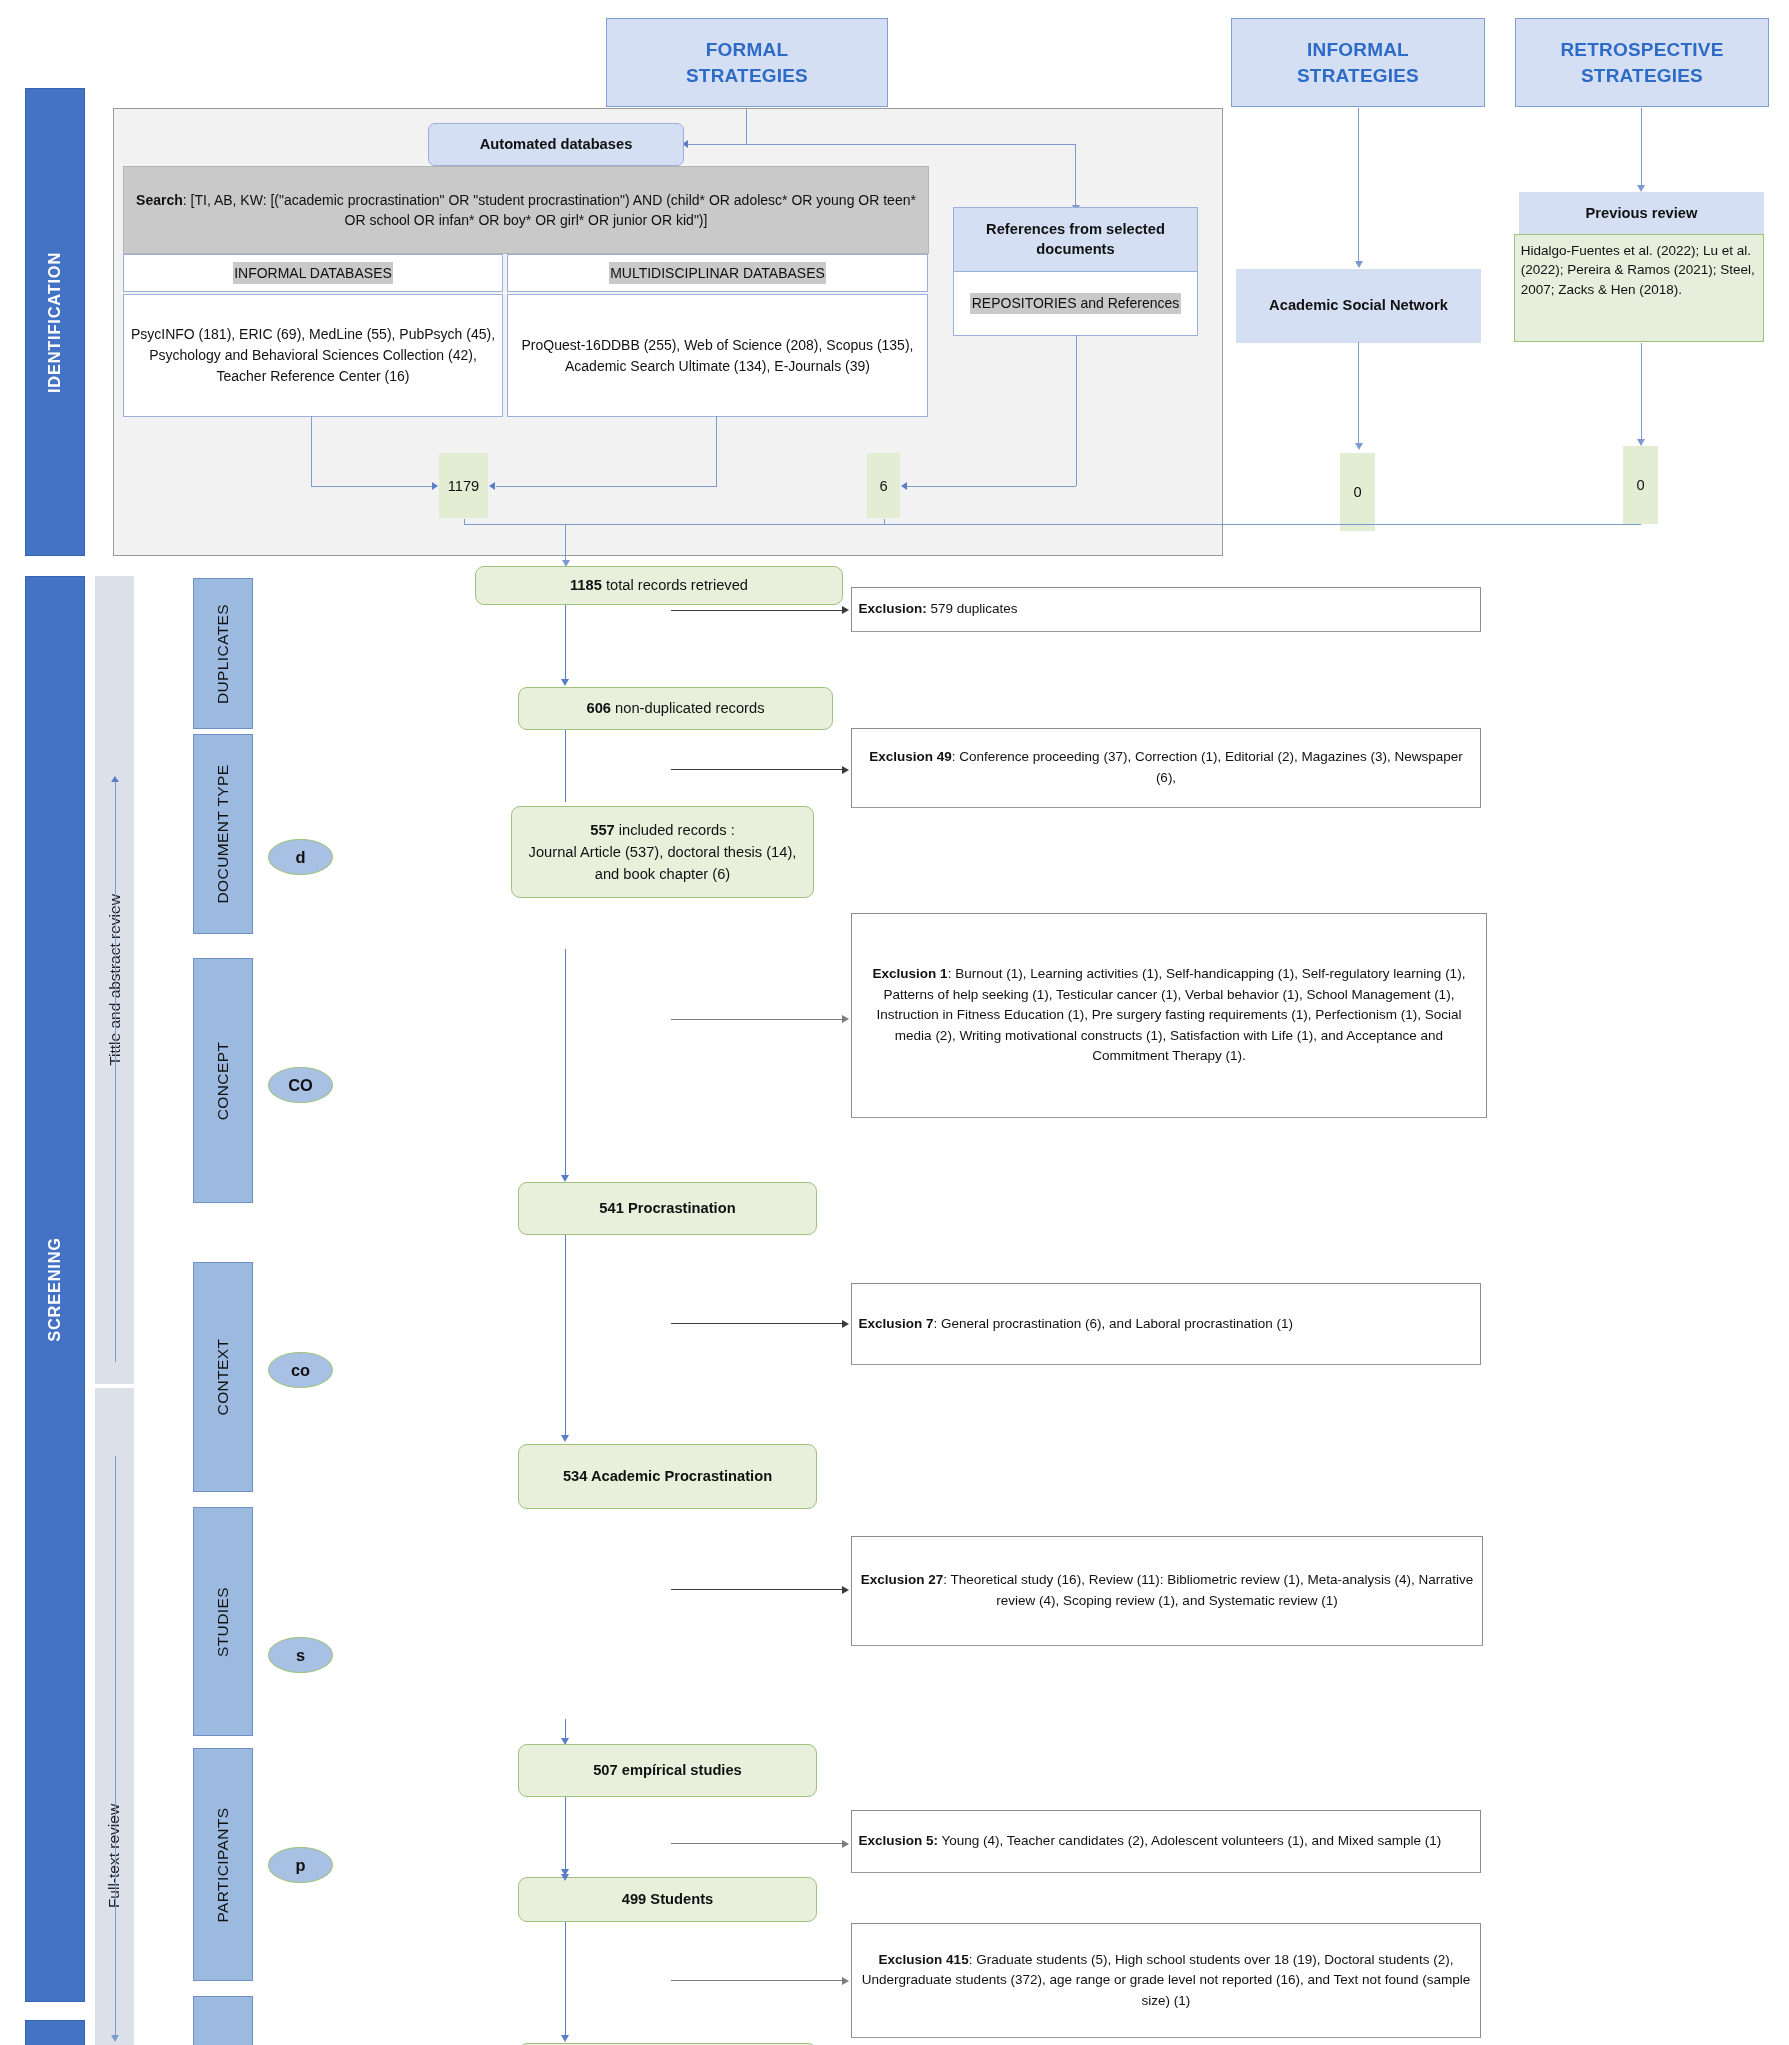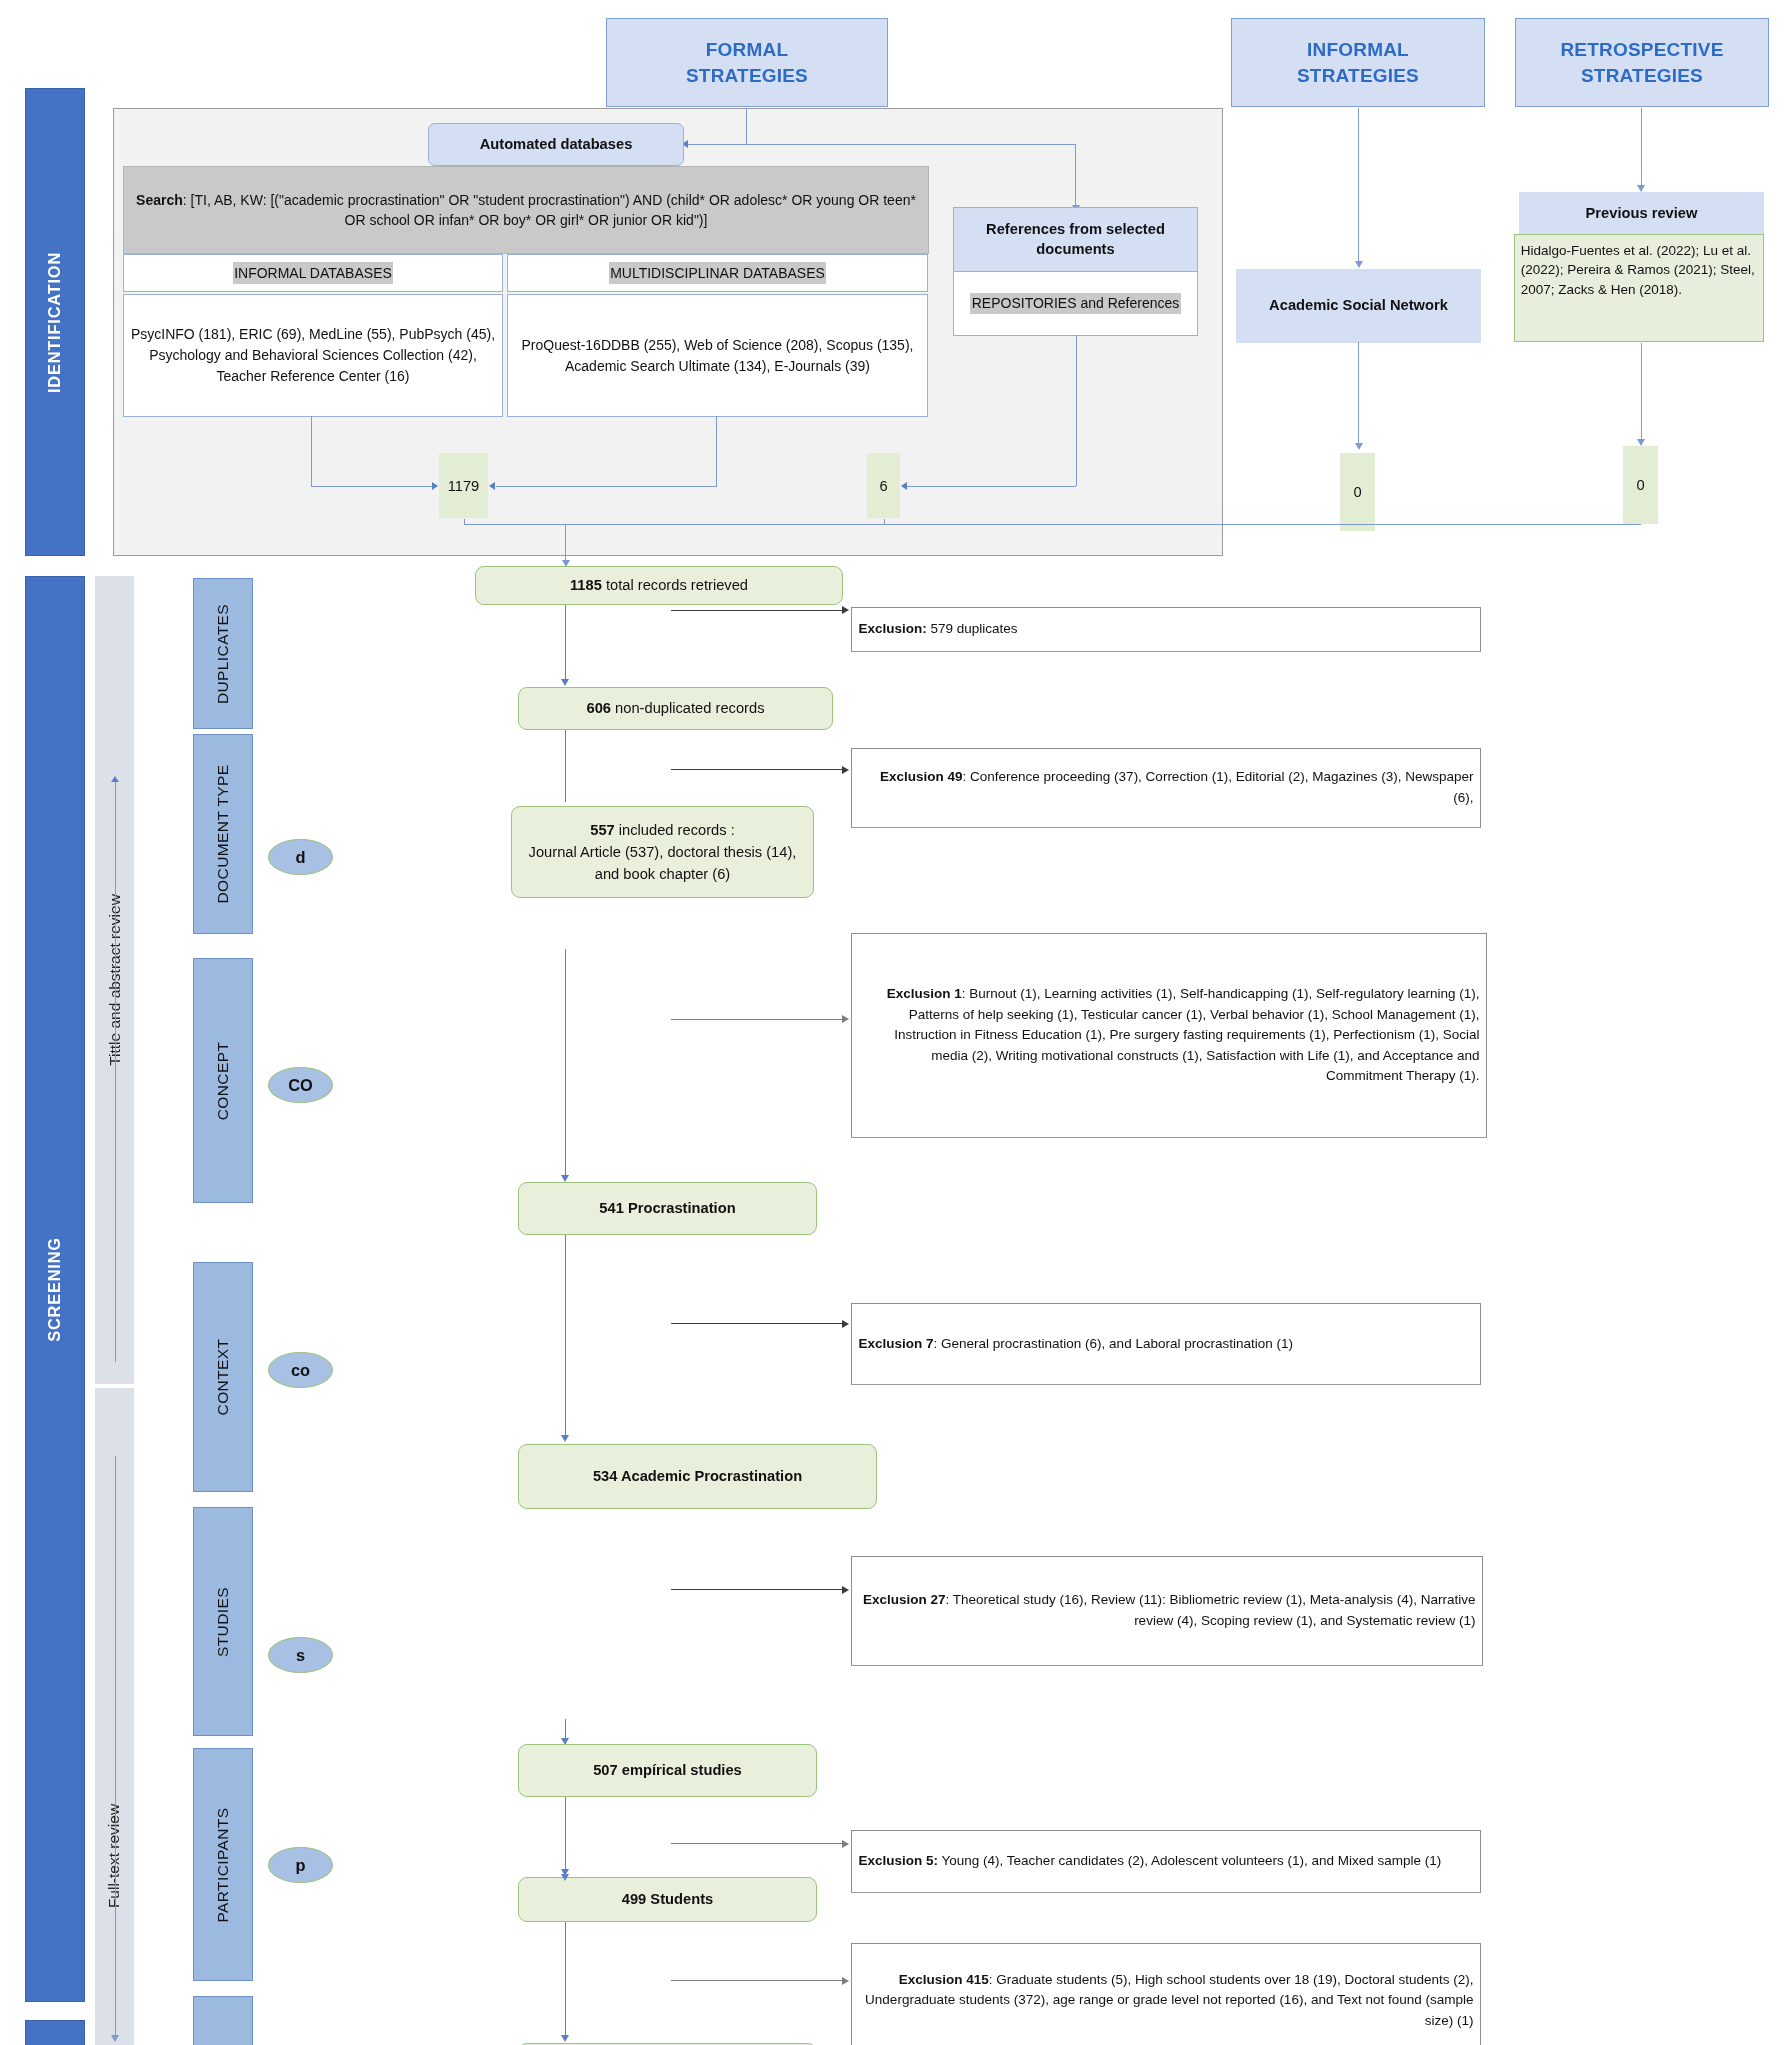--- a/index.html
+++ b/index.html
@@ -84,21 +84,21 @@
   .chip{
     background:#E2EDD4;border:none;
     display:flex;align-items:center;justify-content:center;
     font-size:14.7px;color:#111;
   }
 
   
   .exclbox{
     background:#ffffff;border:0.4px solid #8d8d8d;border-bottom:1.2px solid #9a9a9a;
     display:flex;align-items:center;
-    font-size:13.5px;color:#111;line-height:1.52;padding:4.1px 6.5px;text-align:right;margin-top:20px;
+    font-size:13.5px;color:#111;line-height:1.52;padding:4.1px 6.5px;text-align:center;
   }
   .exclbox b{font-weight:700;}
 
   
   .vline{background:#5B7FC7;width:1.2px;}
   .hline{background:#5B7FC7;height:1.2px;}
   .blkline{background:#3b3b3b;height:1.2px;}
   .grayline{background:#7d7d7d;height:1.2px;}
   .arrow-d{width:0;height:0;border-left:4.5px solid transparent;border-right:4.5px solid transparent;border-top:7px solid #5B7FC7;}
   .arrow-r{width:0;height:0;border-top:4.5px solid transparent;border-bottom:4.5px solid transparent;border-left:7px solid #3b3b3b;}
@@ -340,21 +340,21 @@
 
   <div class="abs vline" style="left: 565px; top: 1235px; width: 1.2px; height: 205px;"></div>
   <div class="abs arrow-d" style="left: 561px; top: 1435px;"></div>
 
   <div class="abs blkline" style="left: 671px; top: 1323px; width: 172px; height: 1.2px;"></div>
   <div class="abs arrow-r" style="left: 842px; top: 1320px;"></div>
   <div class="abs exclbox" style="left: 851px; top: 1283px; width: 630px; height: 82px;">
     <span><b>Exclusion 7</b><span>: General procrastination (6), and Laboral procrastination (1)</span></span>
   </div>
 
-  <div class="abs flowbox" style="left: 518px; top: 1444px; width: 359px; height: 65px;">
+  <div class="abs flowbox" style="left: 518px; top: 1444px; width: 299px; height: 65px;">
     <span><b>534 Academic Procrastination</b></span>
   </div>
 
   <div class="abs vline" style="left: 565px; top: 1719px; width: 1.2px; height: 24.5px;"></div>
   <div class="abs arrow-d" style="left: 561px; top: 1738px;"></div>
 
   <div class="abs blkline" style="left: 671px; top: 1589px; width: 172px; height: 1.2px;"></div>
   <div class="abs arrow-r" style="left: 842px; top: 1586px;"></div>
   <div class="abs exclbox" style="left: 851px; top: 1536px; width: 632px; height: 110px;">
     <span><b>Exclusion 27</b><span>: Theoretical study (16), Review (11): Bibliometric review (1), Meta-analysis (4), Narrative review (4), Scoping review (1), and Systematic review (1)</span></span>

